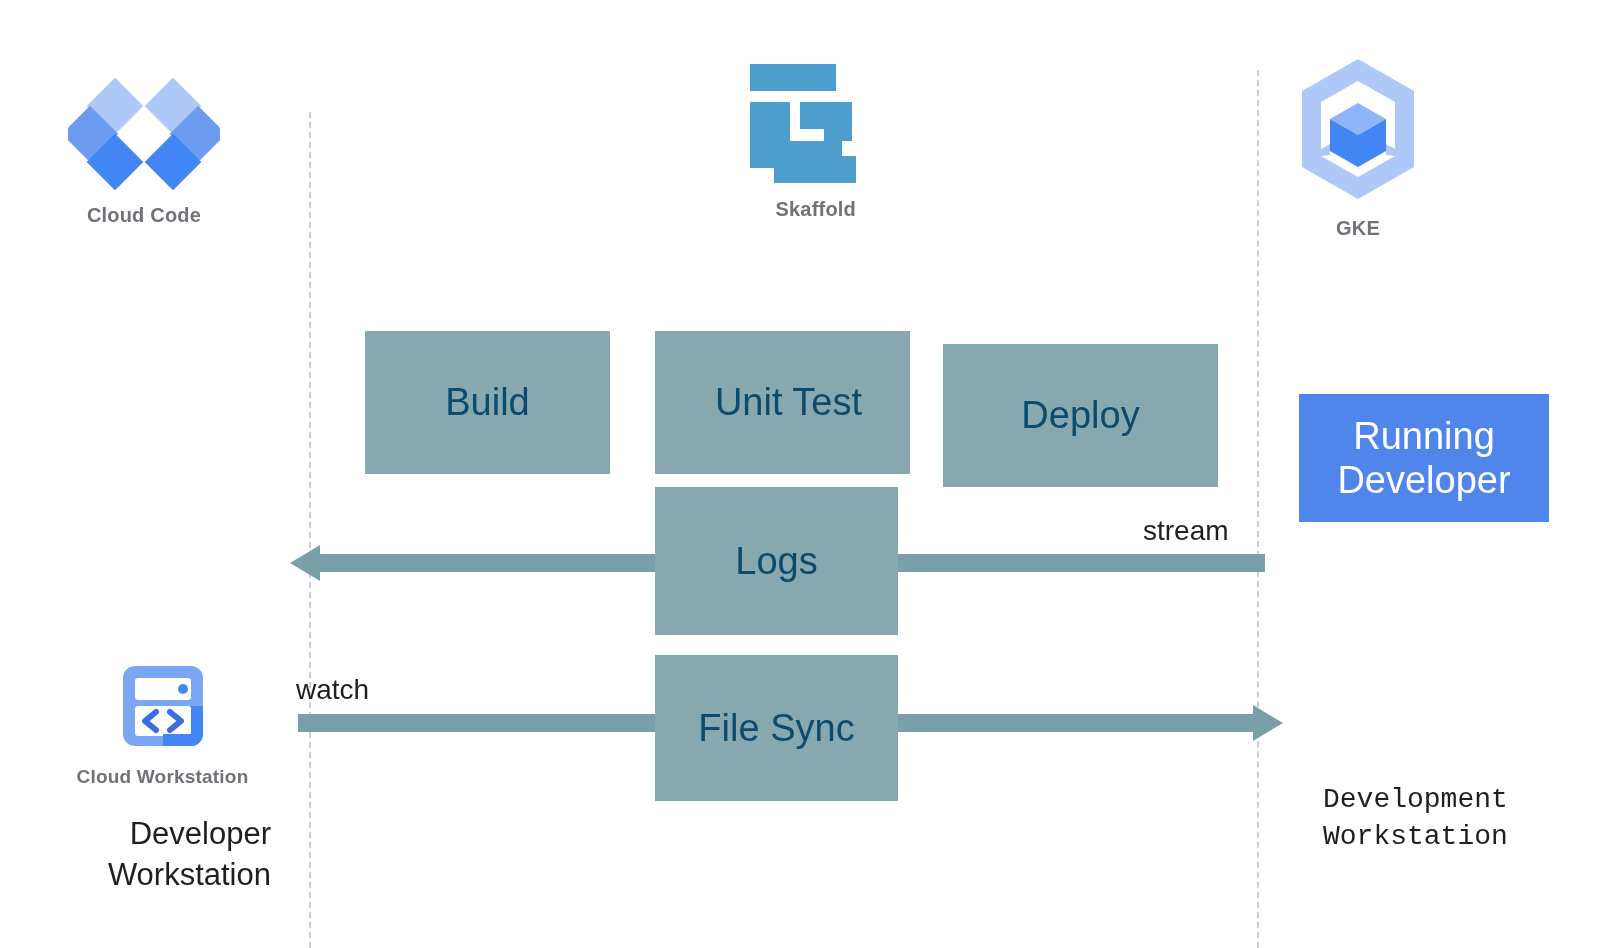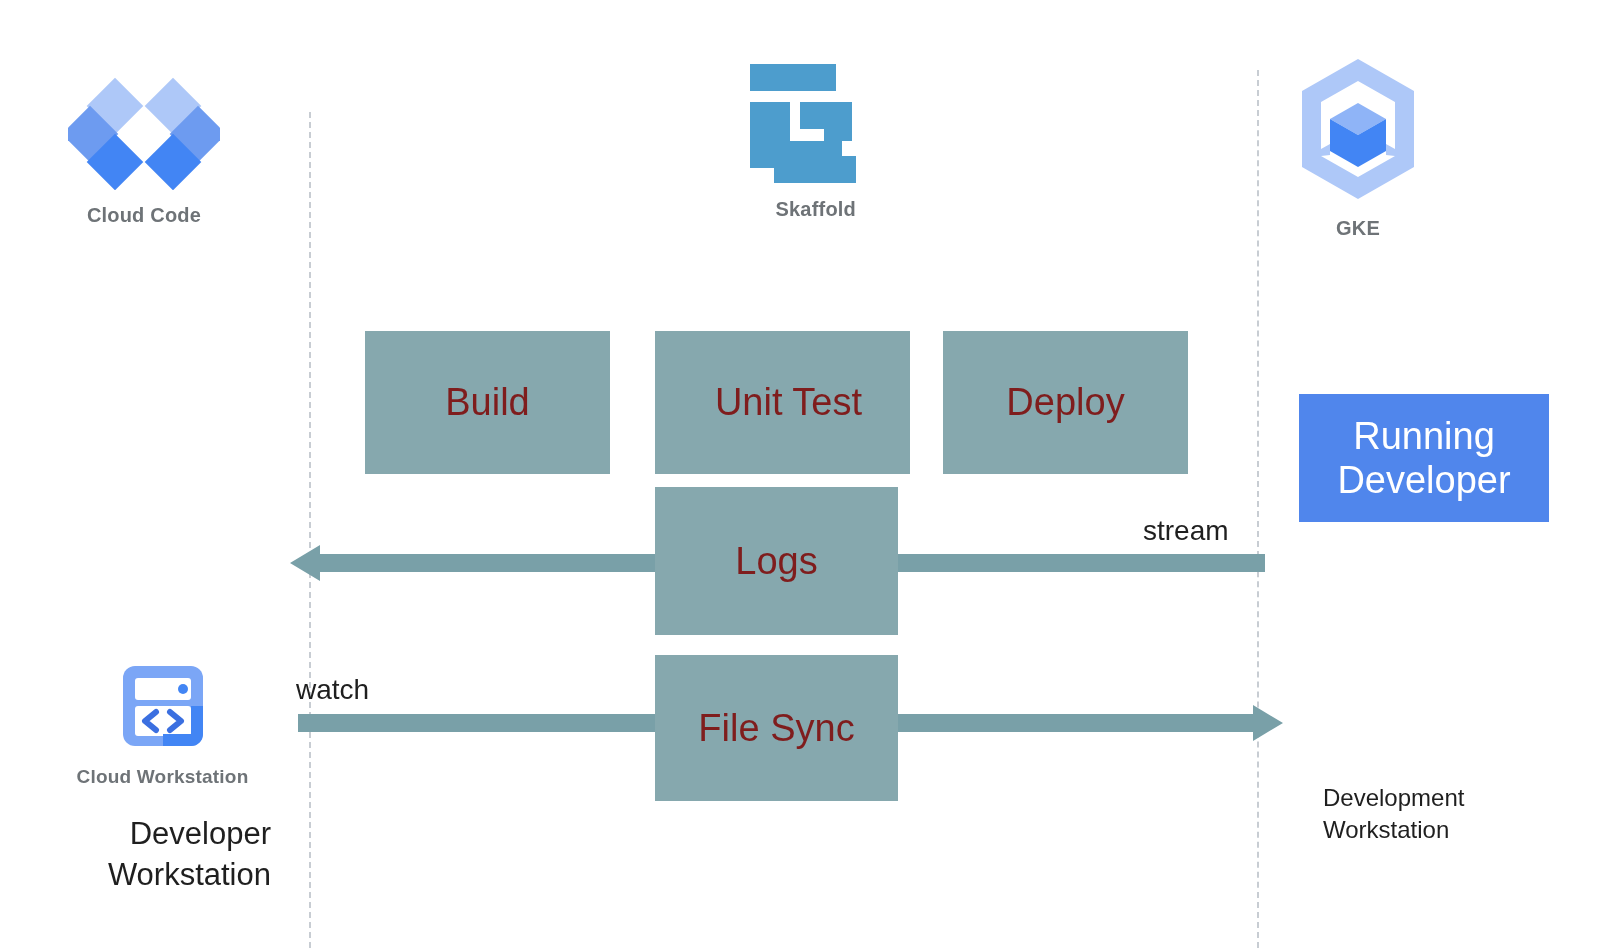--- a/index.html
+++ b/index.html
@@ -71,32 +71,32 @@
   #running-container-box {
     left: 1283px; top: 394px; width: 250px; height: 128px;
     font-size: 38px;
     margin-left: 16px;
   }
 
   
   .teal-box {
     position: absolute;
     background: #86a8ae;
-    color: #7f1d1d;
+    color: #0c4a6e;
     display: flex;
     align-items: center;
     justify-content: center;
     text-align: center;
     font-size: 38px;
     font-weight: 400;
     z-index: 3;
   }
   #build-box     { left: 365px; top: 331px; width: 245px; height: 143px; }
   #unit-test-box { left: 655px; top: 331px; width: 243px; height: 143px; padding-left: 12px; }
-  #deploy-box    { left: 943px; top: 331px; width: 245px; height: 143px; align-items: center; }
+  #deploy-box    { left: 943px; top: 344px; width: 275px; height: 143px; align-items: center; }
   #logs-box      { left: 655px; top: 487px; width: 243px; height: 148px; }
   #file-sync-box { left: 655px; top: 655px; width: 243px; height: 146px; }
 
   
   .arrow-svg {
     position: absolute;
     z-index: 1;
     overflow: visible;
   }
   #logs-arrow      { left: 290px; top: 540px; }
@@ -111,21 +111,21 @@
     white-space: nowrap;
   }
   #initial-deployment-label { left: 296px;  top: 279px; }
   #watch-label              { left: 296px;  top: 672px; }
   #stream-label             { left: 1143px; top: 513px; }
   #developer-workstation-label {
     left: 56px; top: 814px; width: 215px; text-align: right; white-space: normal;
     font-size: 31px;
   }
   #development-environment-label {
-    left: 1323px; top: 782px; white-space: normal; font-size: 24px;
+    left: 1323px; top: 782px; white-space: normal; font-size: 28px; font-family: Liberation Mono, monospace;
   }
 </style>
 </head>
 <body>
 
 <div id="diagram">
 
   <div class="boundary boundary-left"></div>
   <div class="boundary boundary-right"></div>
 

